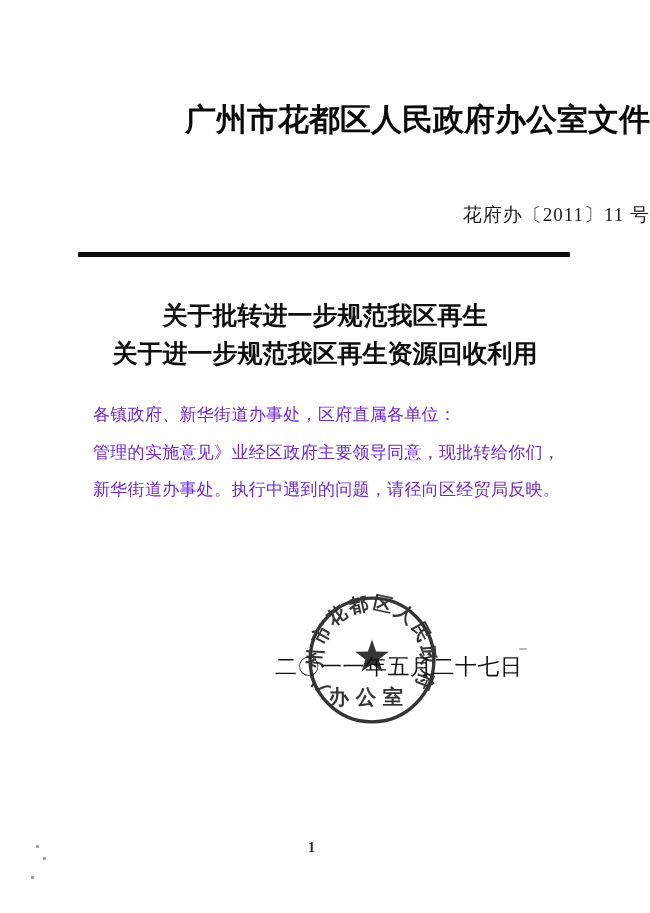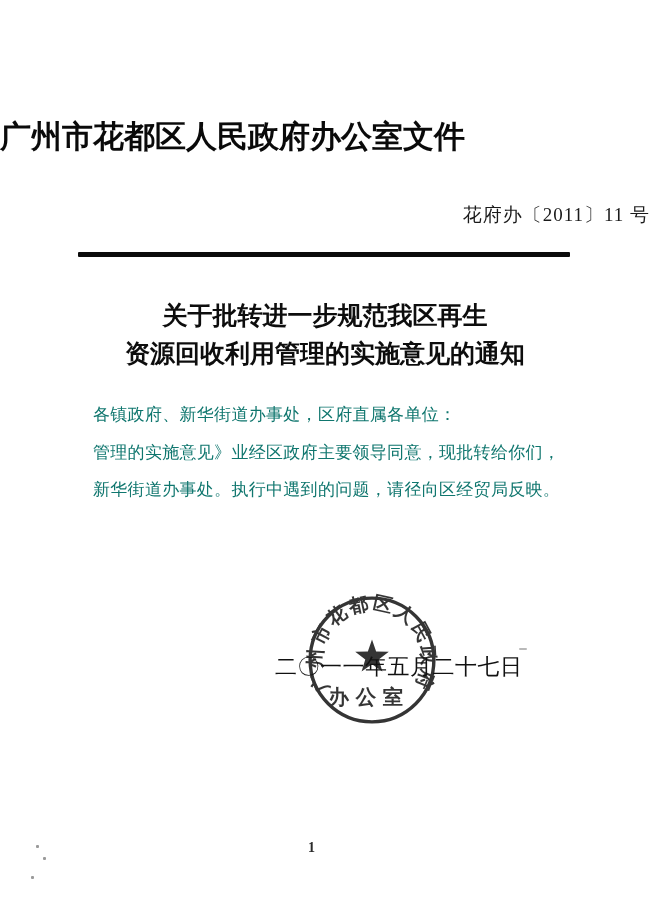--- a/index.html
+++ b/index.html
@@ -12,24 +12,24 @@
     width: 650px;
     height: 913px;
     margin: 0 auto;
     background: #ffffff;
     overflow: hidden;
     color: #111;
     font-family: "Liberation Serif", "DejaVu Serif", serif;
   }
   .header-title {
     position: absolute;
-    top: 116px;
+    top: 99px;
     left: 0;
     width: 100%;
-    text-align: left;
+    text-align: right;
     font-size: 31px;
     font-weight: bold;
     letter-spacing: 0px;
     color: #0a0a0a;
     font-family: "Liberation Serif", "DejaVu Serif", serif;
     white-space: nowrap;
   }
   .doc-number {
     position: absolute;
     top: 202px;
@@ -64,21 +64,21 @@
     white-space: nowrap;
   }
   .body-text {
     position: absolute;
     top: 396px;
     left: 93px;
     width: 470px;
     font-size: 17px;
     line-height: 37.5px;
     letter-spacing: 0.3px;
-    color: #0f766e;
+    color: #6d28d9;
     white-space: nowrap;
   }
   .body-line.indent {
     padding-left: 35px;
   }
   .seal {
     position: absolute;
     left: 304px;
     top: 592px;
     width: 136px;
@@ -121,21 +121,21 @@
 <div class="page">
 
   <div class="header-title">广州市花都区人民政府办公室文件</div>
 
   <div class="doc-number">花府办〔2011〕11 号</div>
 
   <div class="rule"></div>
 
   <div class="doc-title">
     <div>关于批转进一步规范我区再生</div>
-    <div>资源回收利用管理的实施意见的通知</div>
+    <div>关于进一步规范我区再生资源回收利用</div>
   </div>
 
   <div class="body-text">
     <div class="body-line">各镇政府、新华街道办事处，区府直属各单位：</div>
     <div class="body-line">管理的实施意见》业经区政府主要领导同意，现批转给你们，</div>
     <div class="body-line">新华街道办事处。执行中遇到的问题，请径向区经贸局反映。</div>
   </div>
 
   <svg class="seal" viewBox="0 0 200 200" xmlns="http://www.w3.org/2000/svg">
     <defs>

